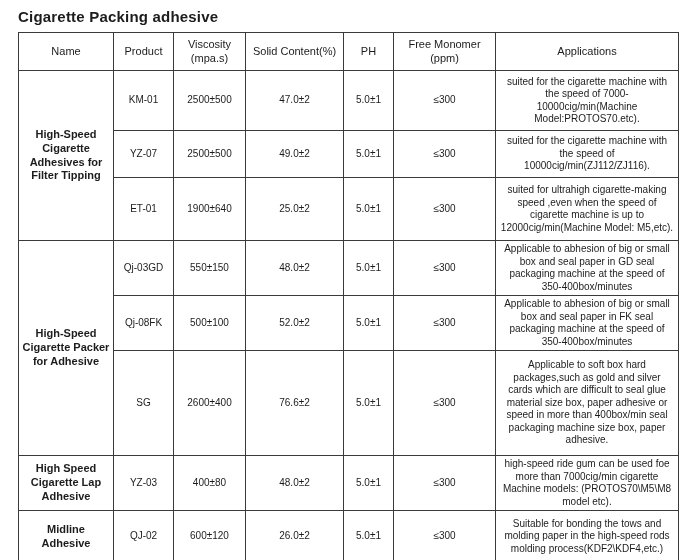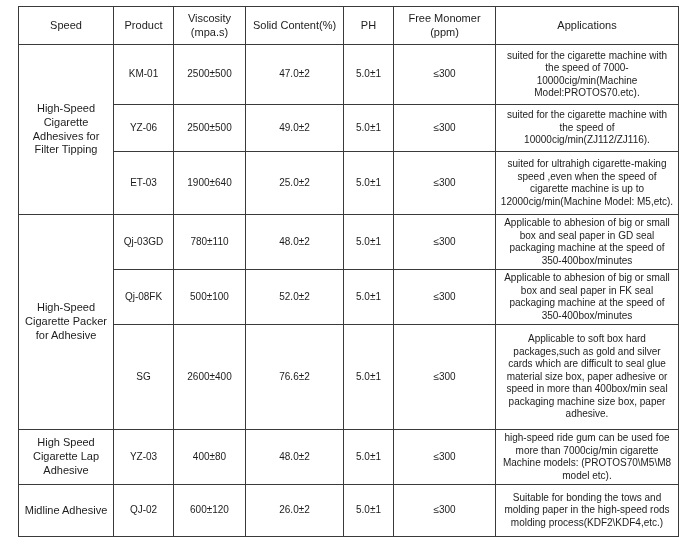--- a/index.html
+++ b/index.html
@@ -37,48 +37,49 @@
     padding: 2px 3px;
     font-size: 10px;
     line-height: 1.25;
   }
   th {
     font-weight: normal;
     font-size: 11px;
     white-space: pre-line;
     height: 38px;
   }
-  td.name-cell { font-size: 11px; }
+  td.name-cell { font-size: 11px; font-weight: bold; }
   td.app-cell  { font-size: 10px; padding: 2px 4px; margin-left: 34px; }
   tr.h60  { height: 60px; }
   tr.h47  { height: 47px; }
   tr.h63  { height: 63px; }
   tr.h52  { height: 52px; }
   tr.h48  { height: 48px; }
   tr.h105 { height: 105px; }
   tr.h51  { height: 51px; }
 </style>
 </head>
 <body>
 
 <div class="page">
+  <div class="title">Cigarette Packing adhesive</div>
 
   <table>
     <colgroup>
       <col class="c-name">
         <col class="c-product">
         <col class="c-visc">
       <col class="c-solid">
         <col class="c-ph">
         <col class="c-mono">
         <col class="c-app">
     </colgroup>
     <thead>
       <tr>
-        <th>Speed</th>
+        <th>Name</th>
         <th>Product</th>
         <th>Viscosity
 (mpa.s)</th>
         <th>Solid Content(%)</th>
         <th>PH</th>
         <th>Free Monomer
 (ppm)</th>
         <th>Applications</th>
       </tr>
     </thead>
@@ -87,40 +88,40 @@
       <tr class="h60">
         <td class="name-cell" rowspan="3">High-Speed Cigarette Adhesives for Filter Tipping</td>
         <td>KM-01</td>
         <td>2500±500</td>
         <td>47.0±2</td>
         <td>5.0±1</td>
         <td>≤300</td>
         <td class="app-cell">suited for the cigarette machine with the speed of 7000-10000cig/min(Machine Model:PROTOS70.etc).</td>
       </tr>
       <tr class="h47">
-        <td>YZ-06</td>
+        <td>YZ-07</td>
         <td>2500±500</td>
         <td>49.0±2</td>
         <td>5.0±1</td>
         <td>≤300</td>
         <td class="app-cell">suited for the cigarette machine with the speed of 10000cig/min(ZJ112/ZJ116).</td>
       </tr>
       <tr class="h63">
-        <td>ET-03</td>
+        <td>ET-01</td>
         <td>1900±640</td>
         <td>25.0±2</td>
         <td>5.0±1</td>
         <td>≤300</td>
         <td class="app-cell">suited for ultrahigh cigarette-making speed ,even when the speed of cigarette machine is up to 12000cig/min(Machine Model: M5,etc).</td>
       </tr>
 
       <tr class="h52">
         <td class="name-cell" rowspan="3">High-Speed Cigarette Packer for Adhesive</td>
         <td>Qj-03GD</td>
-        <td>780±110</td>
+        <td>550±150</td>
         <td>48.0±2</td>
         <td>5.0±1</td>
         <td>≤300</td>
         <td class="app-cell">Applicable to abhesion of big or small box and seal paper in GD seal packaging machine at the speed of 350-400box/minutes</td>
       </tr>
       <tr class="h48">
         <td>Qj-08FK</td>
         <td>500±100</td>
         <td>52.0±2</td>
         <td>5.0±1</td>

